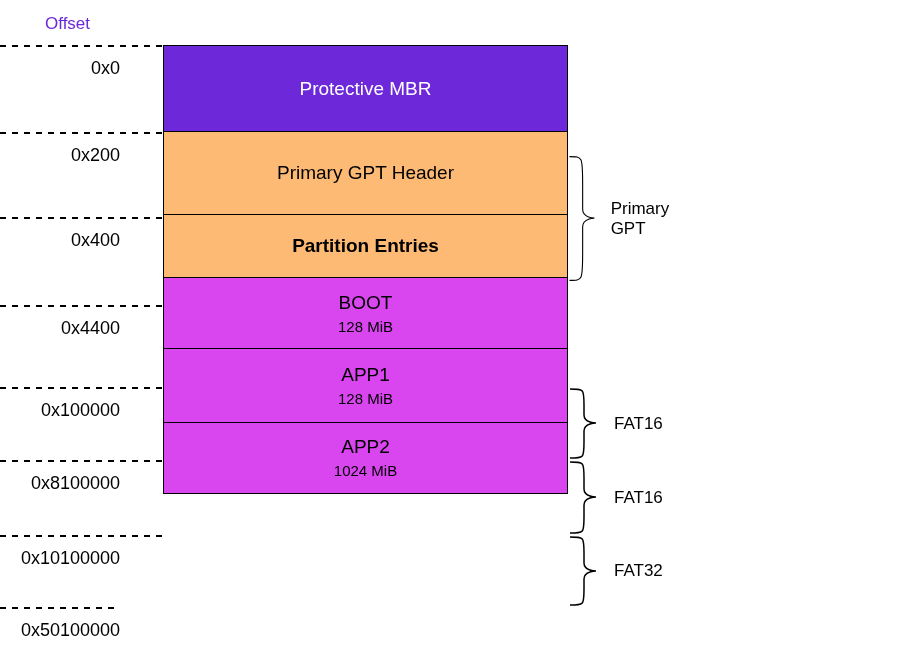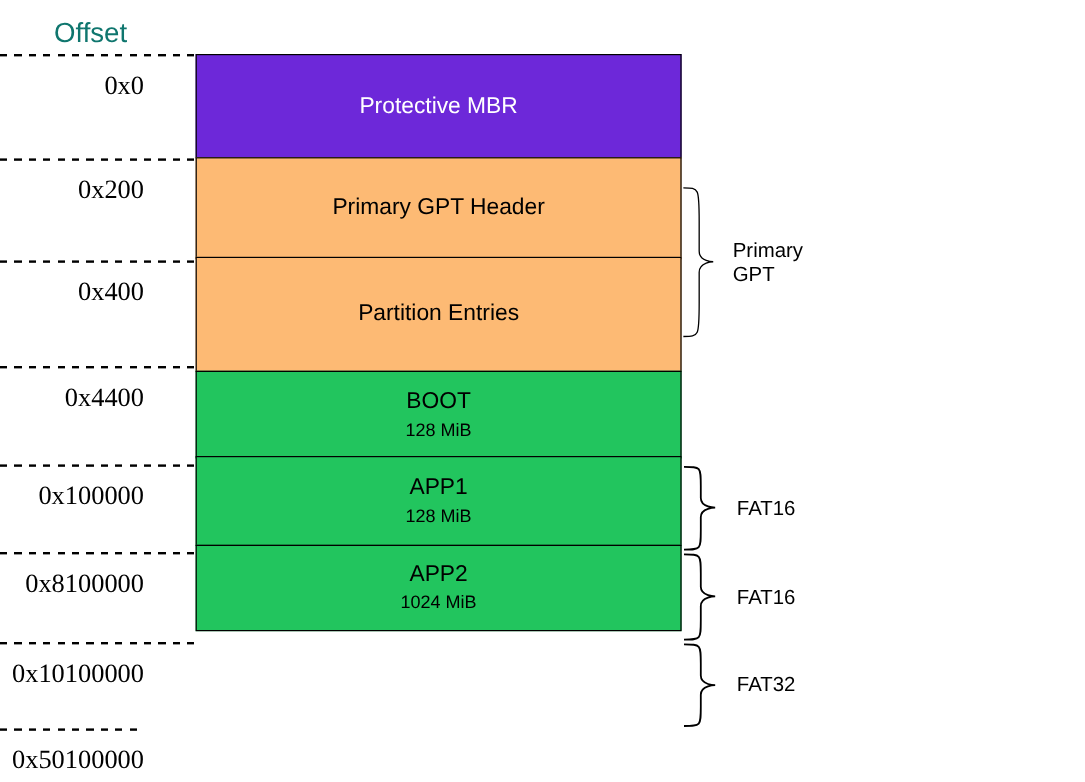--- a/index.html
+++ b/index.html
@@ -16,53 +16,52 @@
     }
     .diagram-container {
       position: relative;
       width: 100%;
       height: 100%;
     }
     .offset-header {
       position: absolute;
       left: 45px;
       top: 14px;
-      font-size: 23px;
-      color: #0f766e;
+      font-size: 17px;
+      color: #6d28d9;
     }
     .offset-labels {
       position: absolute;
       left: 0;
       top: 0;
     }
     .offset-label {
       position: absolute;
-      font-size: 22px;
+      font-size: 18px;
       color: #000;
       text-align: right;
       width: 120px;
-      font-family: Liberation Serif, serif;
     }
     .dash-pattern {
       height: 2px;
       background-image: repeating-linear-gradient(to right, #000 0, #000 6px, transparent 6px, transparent 12px);
     }
     .blocks-area {
       position: absolute;
       left: 163px;
       top: 45px;
       width: 405px;
     }
     .block {
       border: 1.5px solid #000;
       display: flex;
       flex-direction: column;
       align-items: center;
       justify-content: center;
-      background: #22c55e;
+      background: #d946ef;
       position: relative;
     }
     .block-title {
       font-size: 19px;
       color: #000;
     }
     .block-title.white {
       color: #fff;
     }
     .block-subtitle {
@@ -115,21 +114,21 @@
   <div class="dash-pattern" style="position:absolute;top:535px;left:0;width:163px;"></div>
   <div class="dash-pattern" style="position:absolute;top:607px;left:0;width:120px;"></div>
 
   <div class="blocks-area">
     <div class="block mbr-bg" style="height:87px;margin-top:0;">
       <div class="block-title white">Protective MBR</div>
     </div>
     <div class="block pink-bg" style="height:85px;margin-top:-1.5px;">
       <div class="block-title">Primary GPT Header</div>
     </div>
-    <div class="block pink-bg" style="height:96px;margin-top:-1.5px;">
+    <div class="block pink-bg" style="height:64px;margin-top:-1.5px;font-weight:bold;">
       <div class="block-title">Partition Entries</div>
     </div>
     <div class="block" style="height:73px;margin-top:-1.5px;">
       <div class="block-title">BOOT</div>
       <div class="block-subtitle">128 MiB</div>
     </div>
     <div class="block" style="height:75px;margin-top:-1.5px;">
       <div class="block-title">APP1</div>
       <div class="block-subtitle">128 MiB</div>
     </div>

